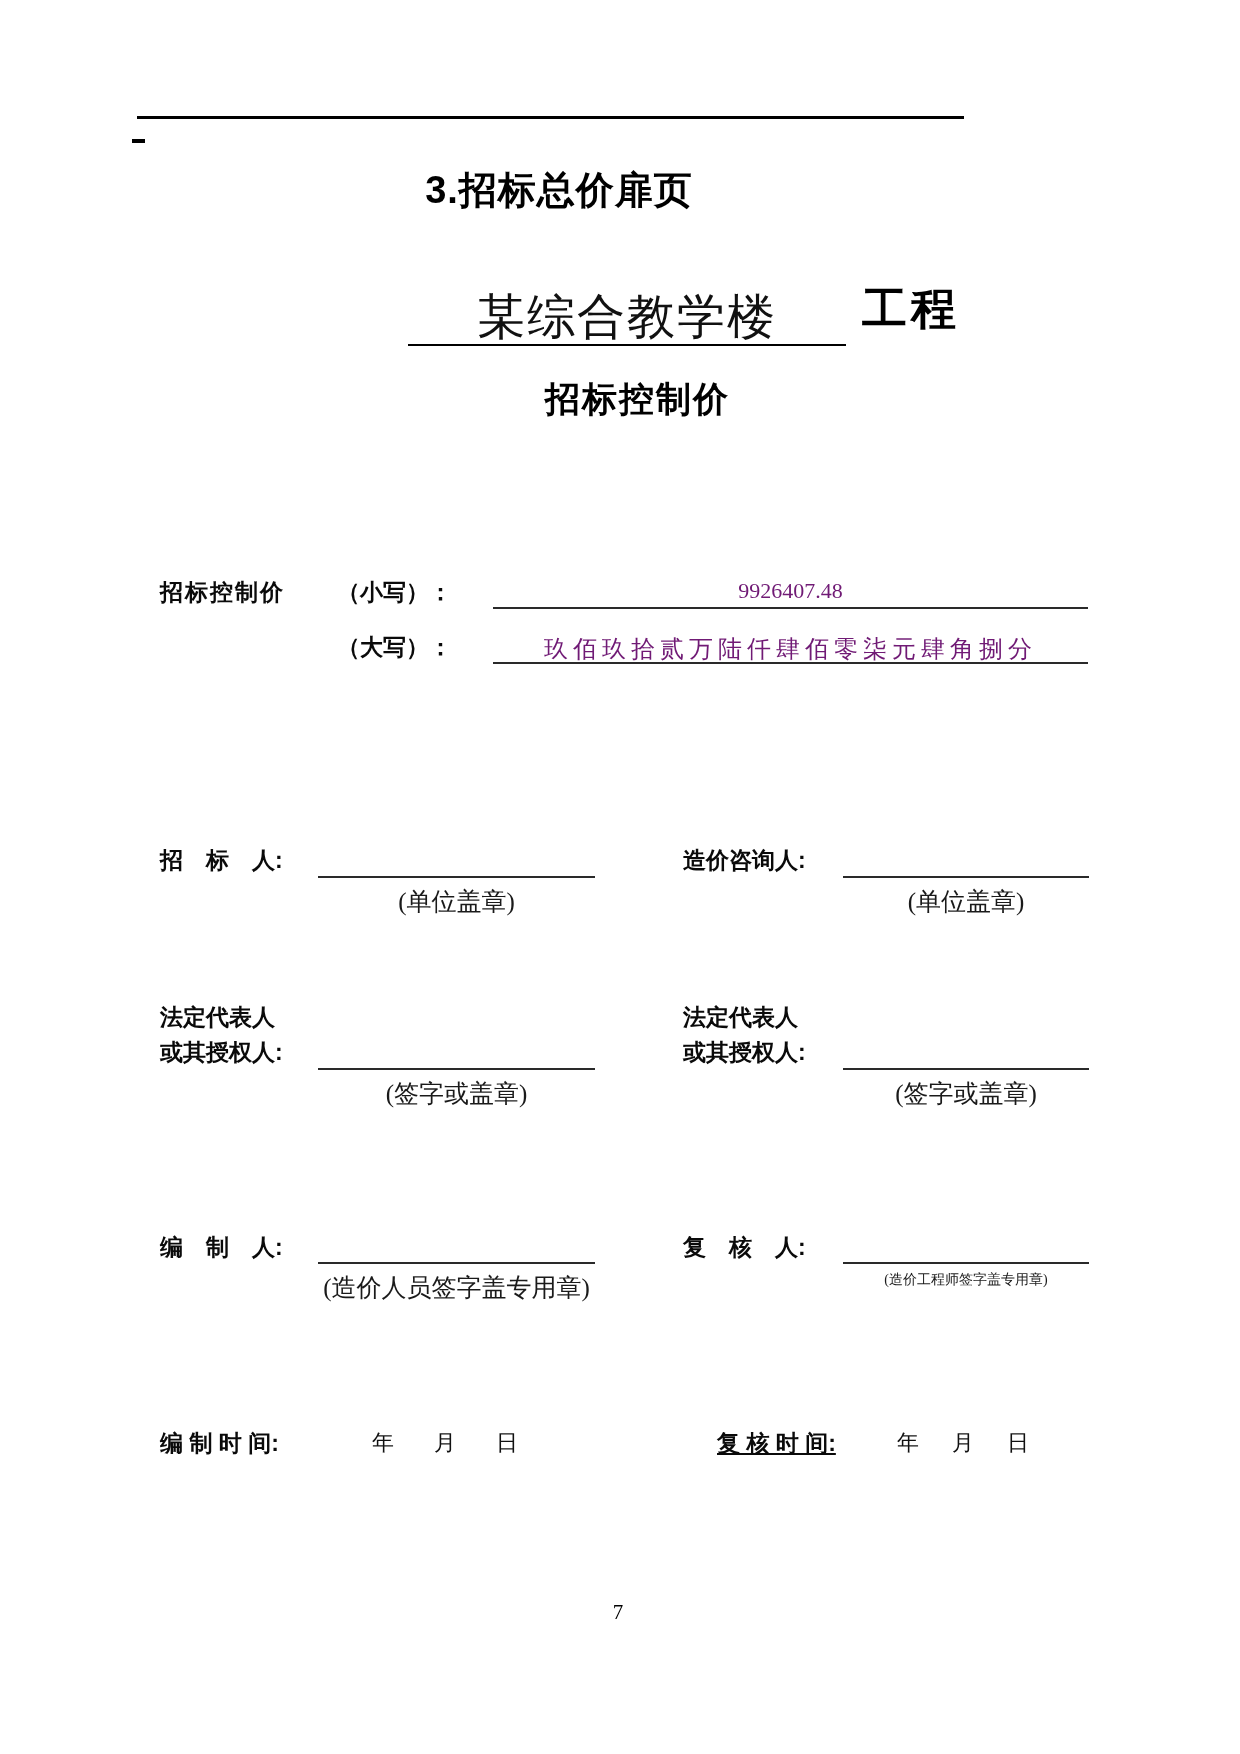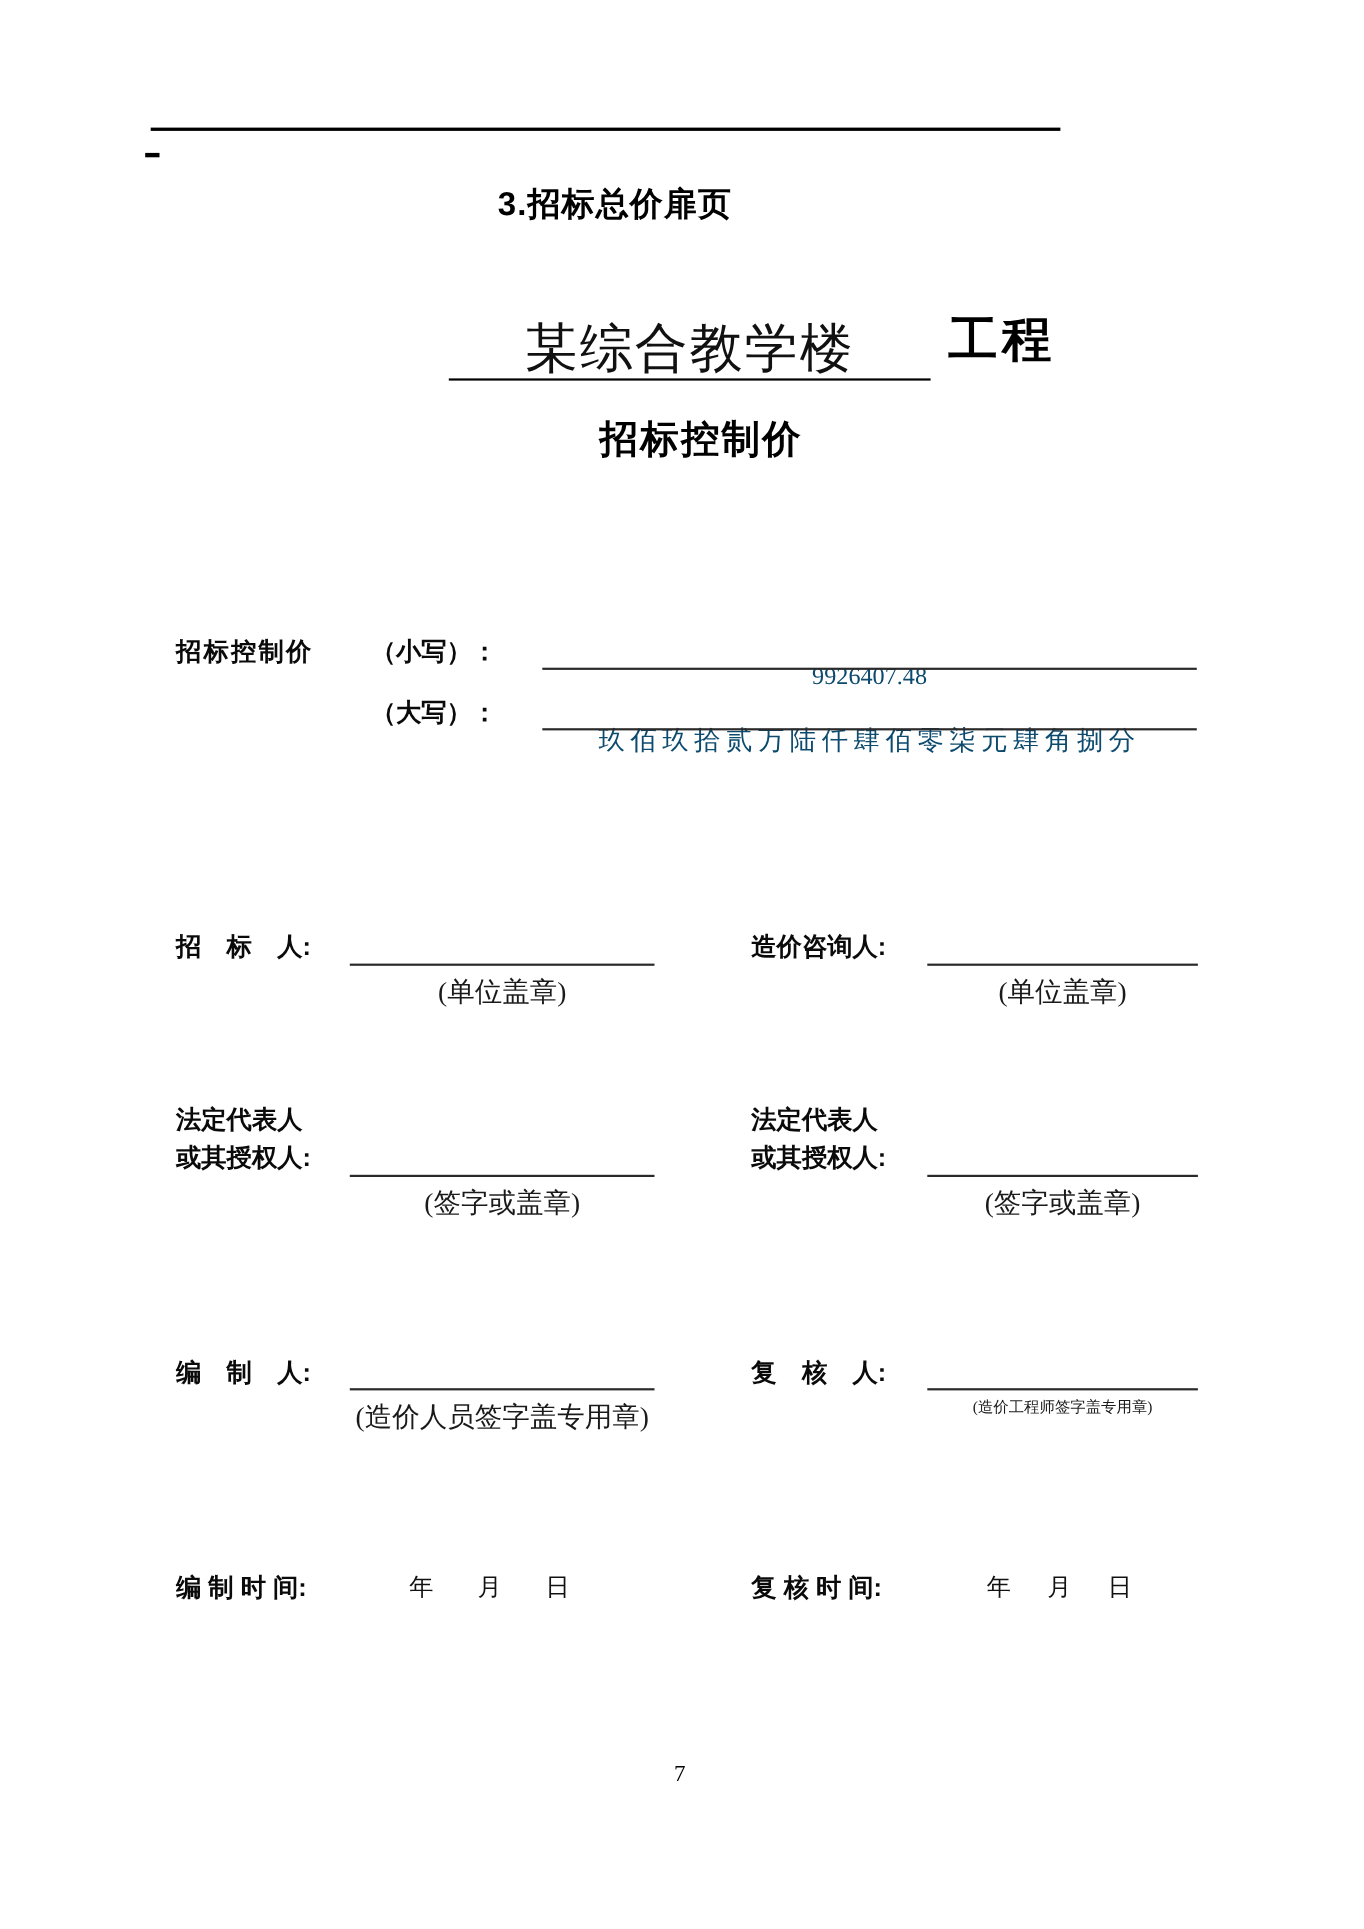--- a/index.html
+++ b/index.html
@@ -16,36 +16,35 @@
   .lbl {
     font-family: "Liberation Sans", "DejaVu Sans", sans-serif;
     font-weight: bold;
     font-size: 23px;
     color: #0a0a0a;
     white-space: nowrap;
   }
   .serif-val {
     font-family: "Liberation Serif", "DejaVu Serif", serif;
     font-size: 22px;
-    color: #0c4a6e;
+    color: #701a75;
     white-space: nowrap;
-    margin-top: 24px;
   }
   .note {
     font-family: "Liberation Serif", "DejaVu Serif", serif;
     font-size: 25px;
     color: #1a1a1a;
     text-align: center;
     white-space: nowrap;
   }
   .center { text-align: center; }
   .page-title {
     font-family: "Liberation Sans", "DejaVu Sans", sans-serif;
     font-weight: bold;
-    font-size: 30px;
+    font-size: 38px;
     letter-spacing: 1px;
     color: #000;
   }
   .project-name {
     font-size: 48px;
     letter-spacing: 2px;
     color: #111;
   }
   .project-suffix {
     font-size: 45px;
@@ -127,20 +126,20 @@
 <div class="abs blank-line" style="left:843px; top:1262px; width:246px;"></div>
 <div class="abs note" style="left:843px; top:1271px; width:246px; font-size:14px;">(造价工程师签字盖专用章)</div>
 
 <div class="abs lbl" style="left:160px; top:1428px;">编 制 时 间:</div>
 <div class="abs date-row" style="left:372px; top:1428px; gap:40px;">
   <span>年</span>
   <span>月</span>
   <span>日</span>
 </div>
 
-<div class="abs lbl" style="left:683px; top:1428px;">复 核 时 间:</div>
+<div class="abs lbl" style="left:717px; top:1428px;text-decoration:underline;">复 核 时 间:</div>
 <div class="abs date-row" style="left:897px; top:1428px; gap:33px;">
   <span>年</span>
   <span>月</span>
   <span>日</span>
 </div>
 
 <div class="abs page-num center" style="left:0; top:1600px; width:1236px;">7</div>
 
 </body></html>

